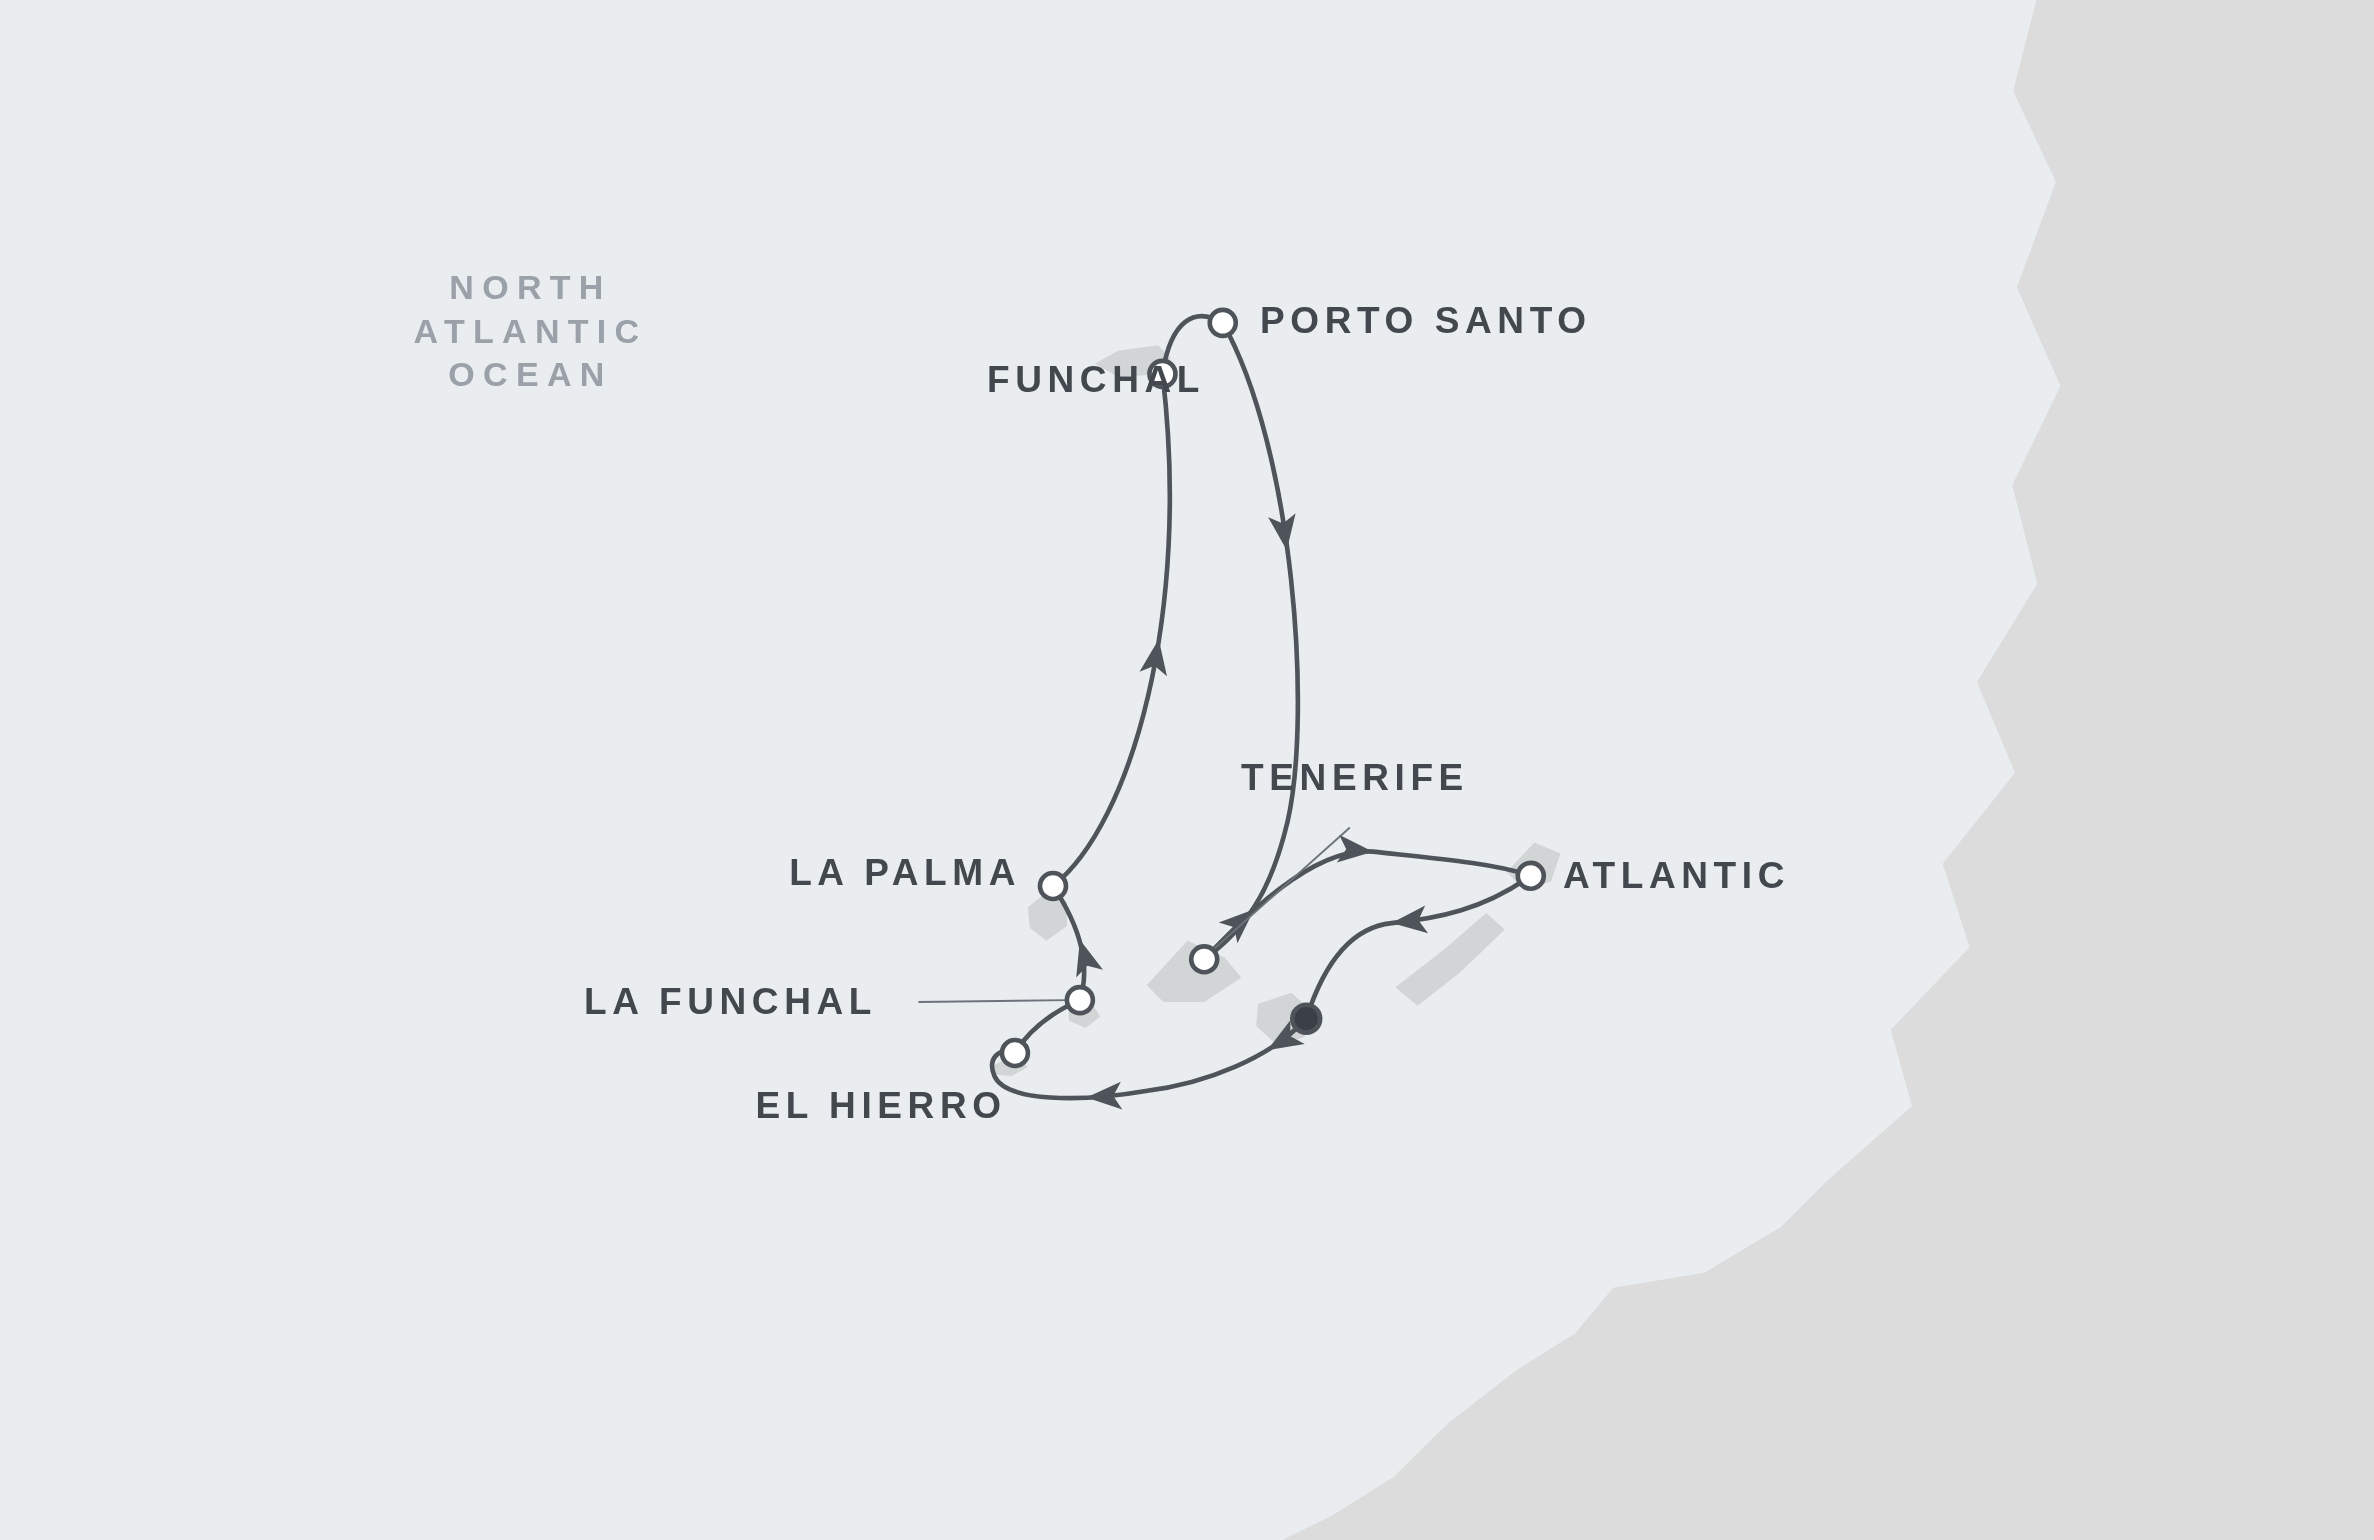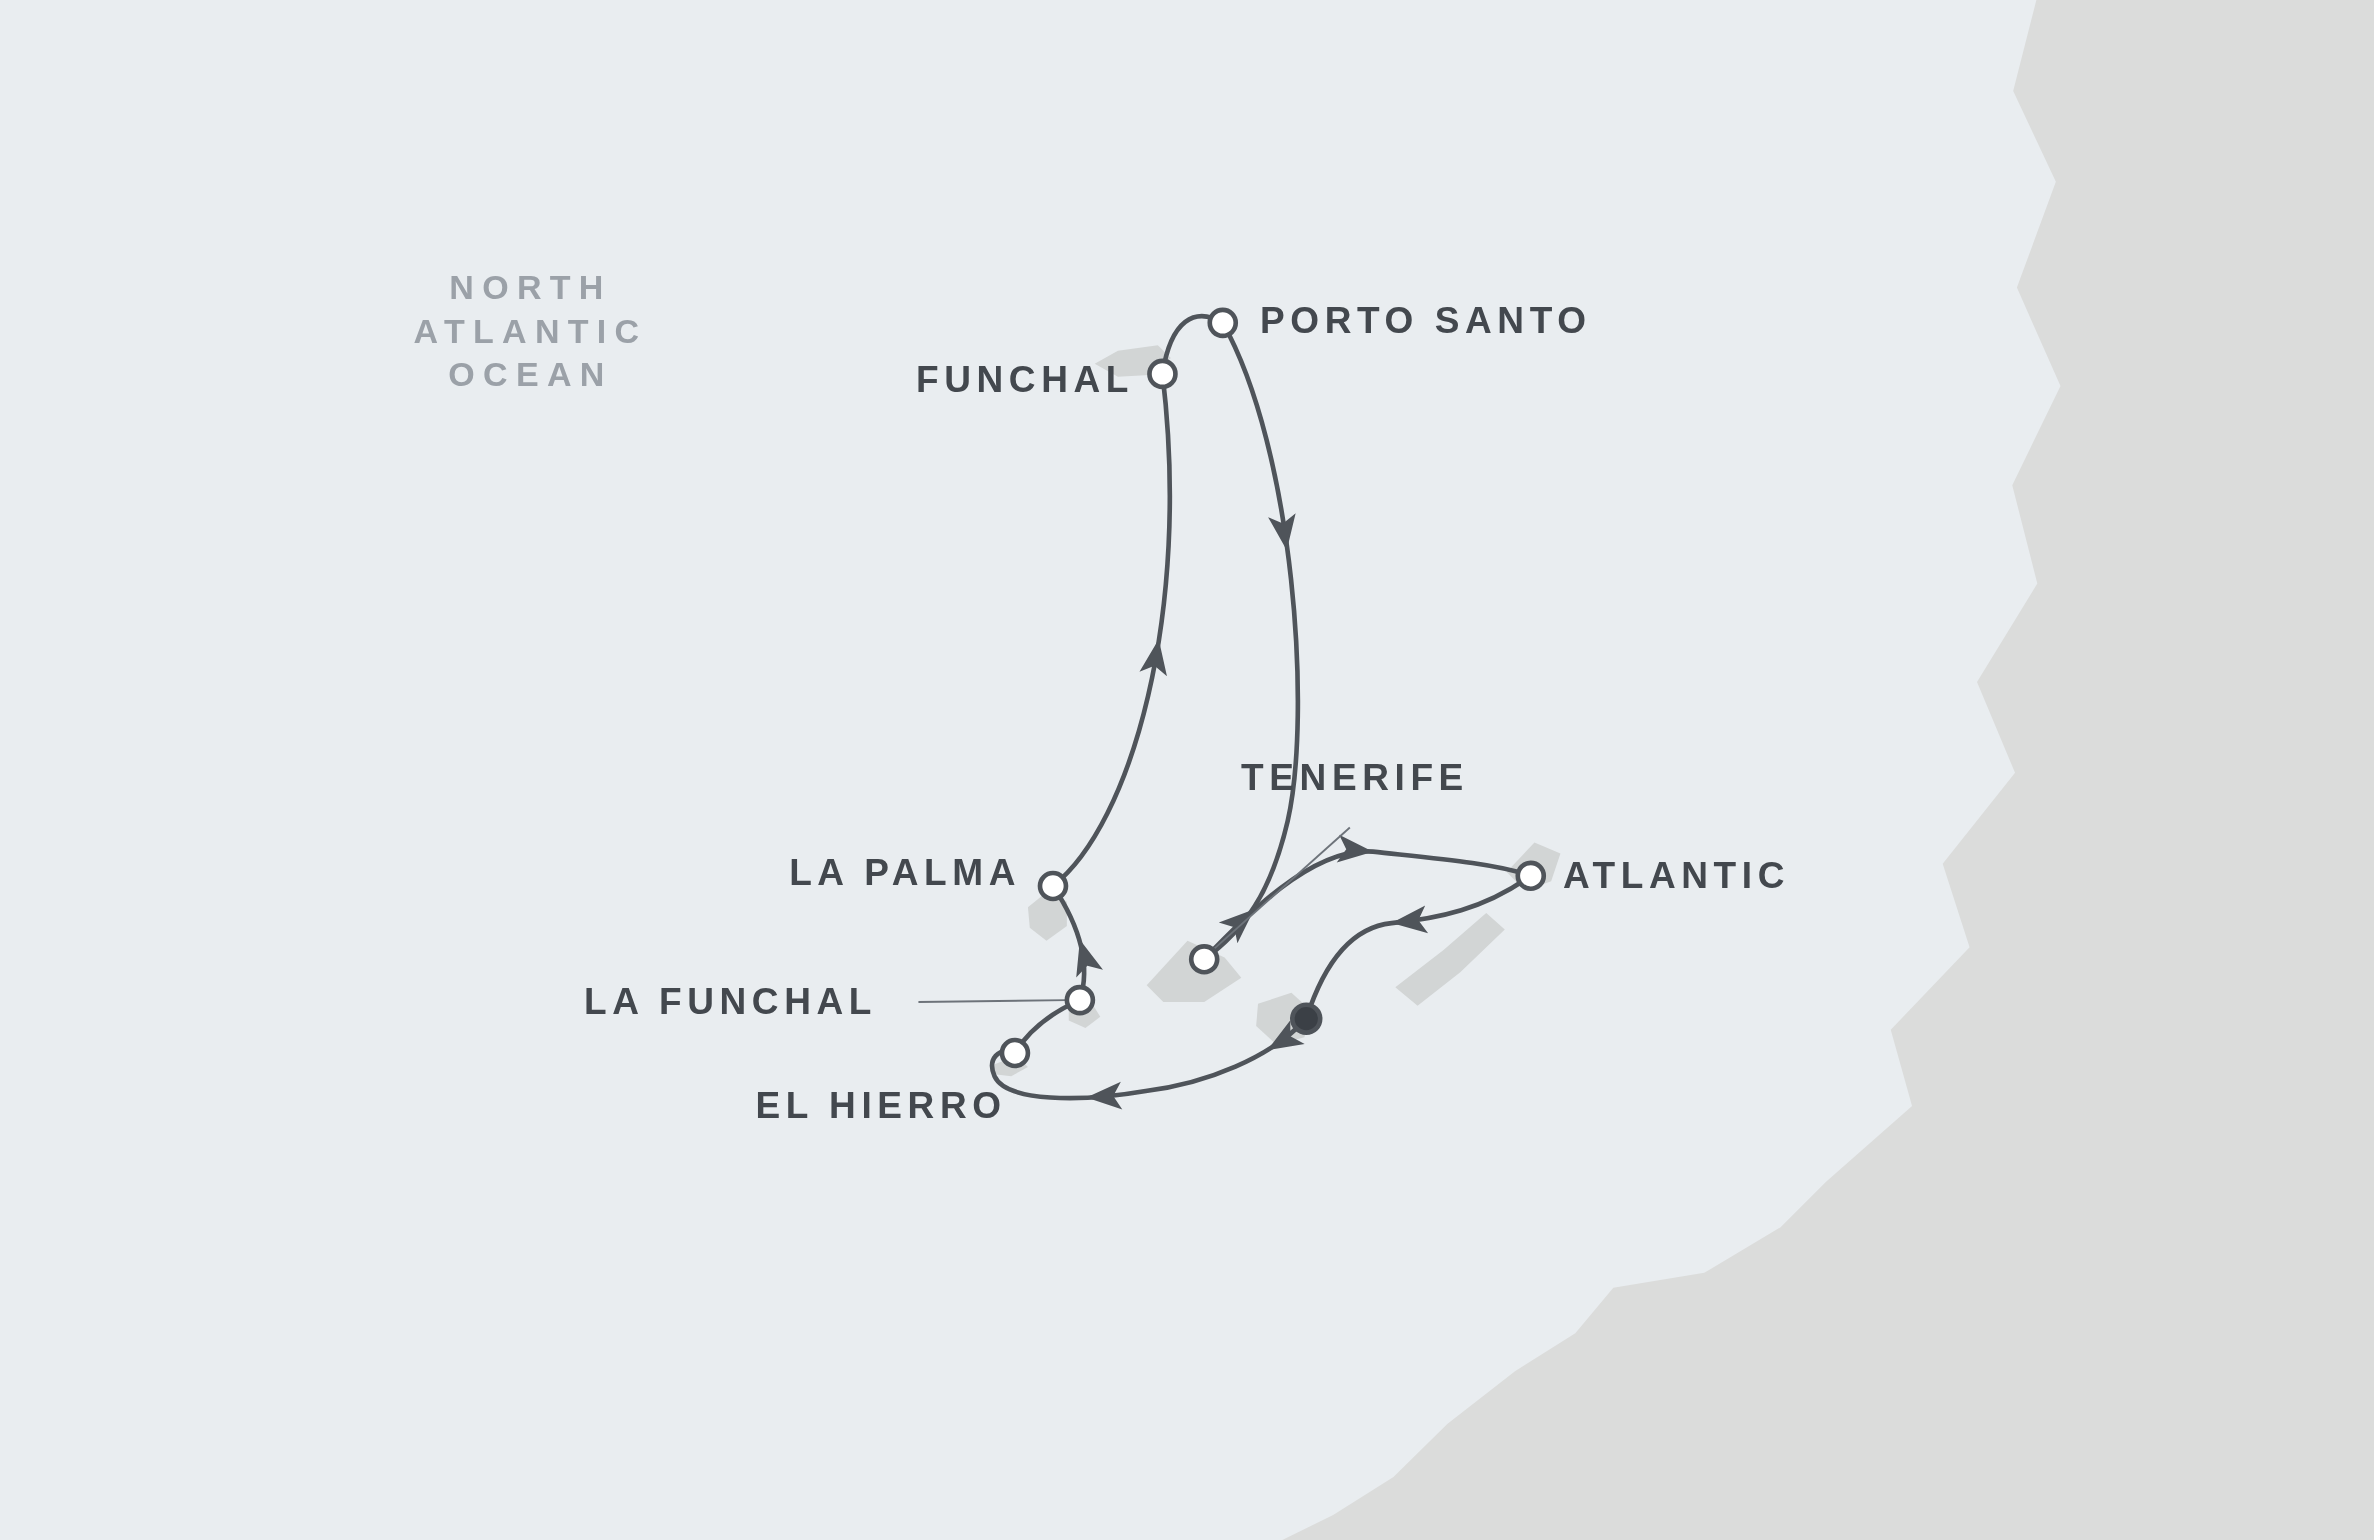--- a/index.html
+++ b/index.html
@@ -100,21 +100,21 @@
   </svg>
 
   <div class="ocean-label" style="left:522px; top:331px;">
     <span>NORTH</span>
     <span>ATLANTIC</span>
     <span>OCEAN</span>
   </div>
 
   <div class="port-label" style="left:1260px; top:321px;">PORTO SANTO</div>
 
-  <div class="port-label ra" style="right:1241px; top:380px;margin-left:24px;">FUNCHAL</div>
+  <div class="port-label ra" style="right:1170px; top:380px;margin-left:24px;">FUNCHAL</div>
 
   <div class="port-label ra" style="right:1354px; top:873px;">LA PALMA</div>
 
   <div class="port-label ra" style="right:1498px; top:1002px;">LA FUNCHAL</div>
 
   <div class="port-label ca" style="left:881px; top:1106px;">EL HIERRO</div>
 
   <div class="port-label ca" style="left:1355px; top:778px;">TENERIFE</div>
 
   <div class="port-label" style="left:1563px; top:876px;">ATLANTIC</div>

